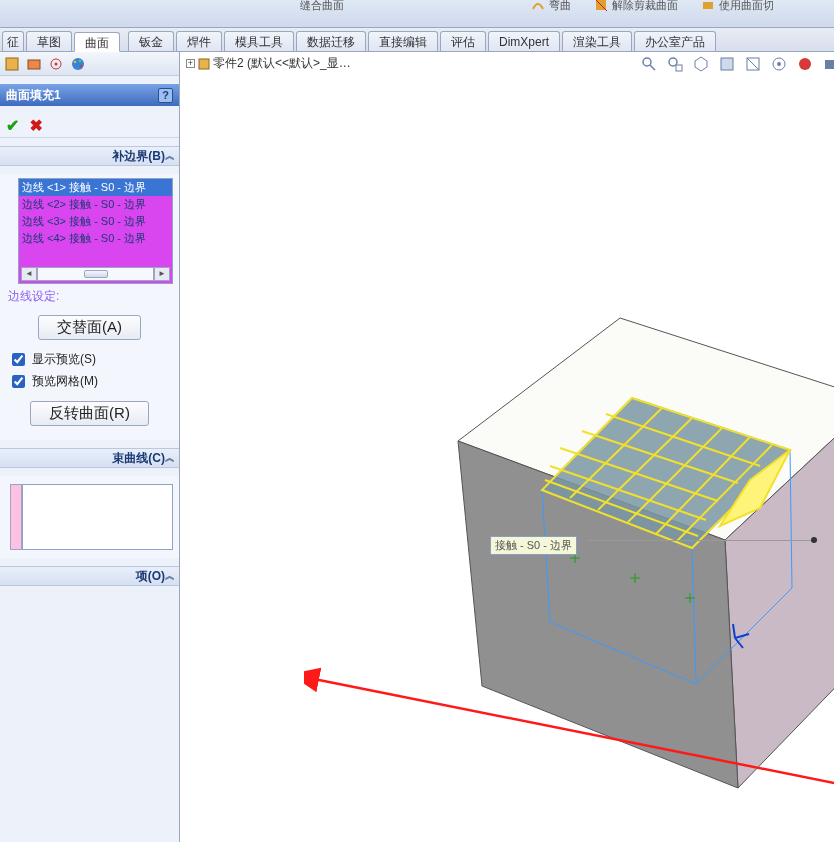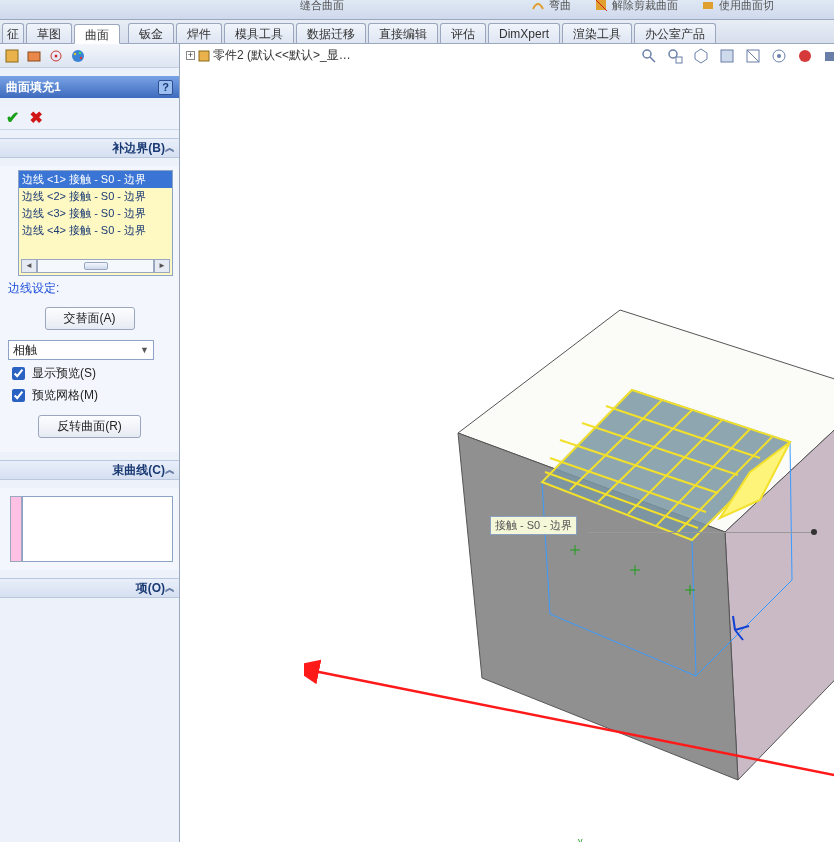--- a/index.html
+++ b/index.html
@@ -1,20 +1,20 @@
 <!DOCTYPE html>
 <html><head>
 <meta charset="utf-8">
 <style>
   * { box-sizing: border-box; font-family: "Microsoft YaHei", SimSun, Arial, sans-serif; }
   body { margin: 0; width: 834px; height: 842px; background: #fff; overflow: hidden; font-size: 12px; }
 
   
   .titlebar {
-    height: 20px;
+    height: 28px;
     background: linear-gradient(#dfe8f4, #cfd9ec);
     border-bottom: 1px solid #9aa7bf;
     position: relative;
   }
   .titlebar .center { position:absolute; left:300px; top:-2px; color:#555; font-size:11px; }
   .titlebar .hints { position:absolute; right:60px; top:-2px; color:#555; font-size:11px; display:flex; gap:24px;}
   .titlebar .hints span svg { vertical-align:-2px; margin-right:2px;}
 
   
   .tabrow {
@@ -65,36 +65,36 @@
   .confirm-row .cancel { color:#d01818; font-size:16px; font-weight:bold;}
   .section-head {
     height:20px;line-height:20px; padding:0 4px; color:#1a3a74; font-weight:bold;
     background:linear-gradient(#e9effa,#d6e0f1); border-top:1px solid #bac8df; border-bottom:1px solid #bac8df;
     display:flex; justify-content:flex-end; align-items:center;
   }
   .section-head .chev { color:#6a7fa8; font-size:10px;}
   .section-body { background:#f3f6fc; padding:4px 6px; }
 
   .listbox {
-    border:1px solid #8ea4c6; background:#fef9c3; height:106px; overflow:hidden; position:relative;
+    border:1px solid #8ea4c6; background:#d946ef; height:106px; overflow:hidden; position:relative;
     margin-left:12px;
   }
   .listbox .row { padding:1px 3px; white-space:nowrap; color:#1a3a74; font-size:11px;}
   .listbox .row.sel { background:#3a75d6; color:#fff;}
   .listbox .scroll {
     position:absolute; left:2px; right:2px; bottom:2px; height:14px;
     display:flex; align-items:center;
   }
   .listbox .scroll .btn { width:16px;height:14px;border:1px solid #9aa7bf;background:#e6ebf3;font-size:8px;text-align:center;line-height:12px;color:#555;}
   .listbox .scroll .track { flex:1;border:1px solid #9aa7bf;height:14px;background:#f5f8fd;display:flex;align-items:center;justify-content:center;}
   .listbox .scroll .thumb { width:24px;height:8px;background:linear-gradient(#f3f7fe,#cfd9ec);border:1px solid #9aa7bf;border-radius:2px;}
-  .minilabel { margin:4px 0 2px 2px; color:#1d4ed8; }
+  .minilabel { margin:4px 0 2px 2px; color:#8b5cf6; }
   .wbtn {
     display:block; margin:10px auto; padding:2px 18px; border:1px solid #9aa7bf; border-radius:3px;
-    background:linear-gradient(#fdfdff,#e6ebf3); font-size:12px; color:#222;
+    background:linear-gradient(#fdfdff,#e6ebf3); font-size:15px; color:#222;
   }
   .combo {
     width:146px; margin:4px 2px; height:20px; border:1px solid #8ea4c6; background:#fff;
     display:flex; align-items:center; justify-content:space-between; padding:0 4px; font-size:12px; color:#222;
   }
   .combo .dd { color:#555; font-size:9px;}
   .chk { display:flex; align-items:center; gap:4px; margin:3px 2px; font-size:12px; color:#222;}
   .chk input { width:13px;height:13px; accent-color:#2a62c2;}
   .chk.disabled { color:#9a9a9a; }
   .chk.disabled input { accent-color:#bbb; }
@@ -117,21 +117,21 @@
   .tree-node .plus { border:1px solid #888; width:9px;height:9px;line-height:7px;text-align:center;font-size:9px;background:#fff;}
   .view-icons {
     position:absolute; top:3px; left:460px; display:flex; gap:8px; align-items:center;
   }
   .vi { width:18px;height:18px; display:flex;align-items:center;justify-content:center;}
 
   
   .shape-wrap { position:absolute; left:150px; top:166px; }
 
   .callout {
-    position:absolute; left:310px; top:472px;
+    position:absolute; left:310px; top:484px;
     border:1px solid #8aa0c0; background:#f4f7d8; padding:1px 4px; font-size:11px; color:#555;
   }
   .callout-line { position:absolute; left:408px; top:488px; width:226px; height:1px; background:#999;}
   .callout-dot { position:absolute; left:631px; top:485px; width:6px;height:6px;border-radius:50%;background:#333;}
 
   .arrow {
     position:absolute; left:124px; top:615px; width:720px; height:160px; pointer-events:none;
   }
 
   .axis { position:absolute; left:390px; top:794px; }
@@ -234,24 +234,20 @@
         <div class="scroll">
           <div class="btn">◄</div>
           <div class="track">
               <div class="thumb"></div>
             </div>
           <div class="btn">►</div>
         </div>
       </div>
       <div class="minilabel">边线设定:</div>
       <button class="wbtn">交替面(A)</button>
-      <div class="combo">
-        <span>相触</span>
-        <span class="dd">▼</span>
-      </div>
       <label class="chk">
           <input type="checkbox" checked="" style="">
           <span>显示预览(S)</span>
         </label>
       <label class="chk">
           <input type="checkbox" checked="" style="">
           <span>预览网格(M)</span>
         </label>
       <button class="wbtn">反转曲面(R)</button>
     </div>

